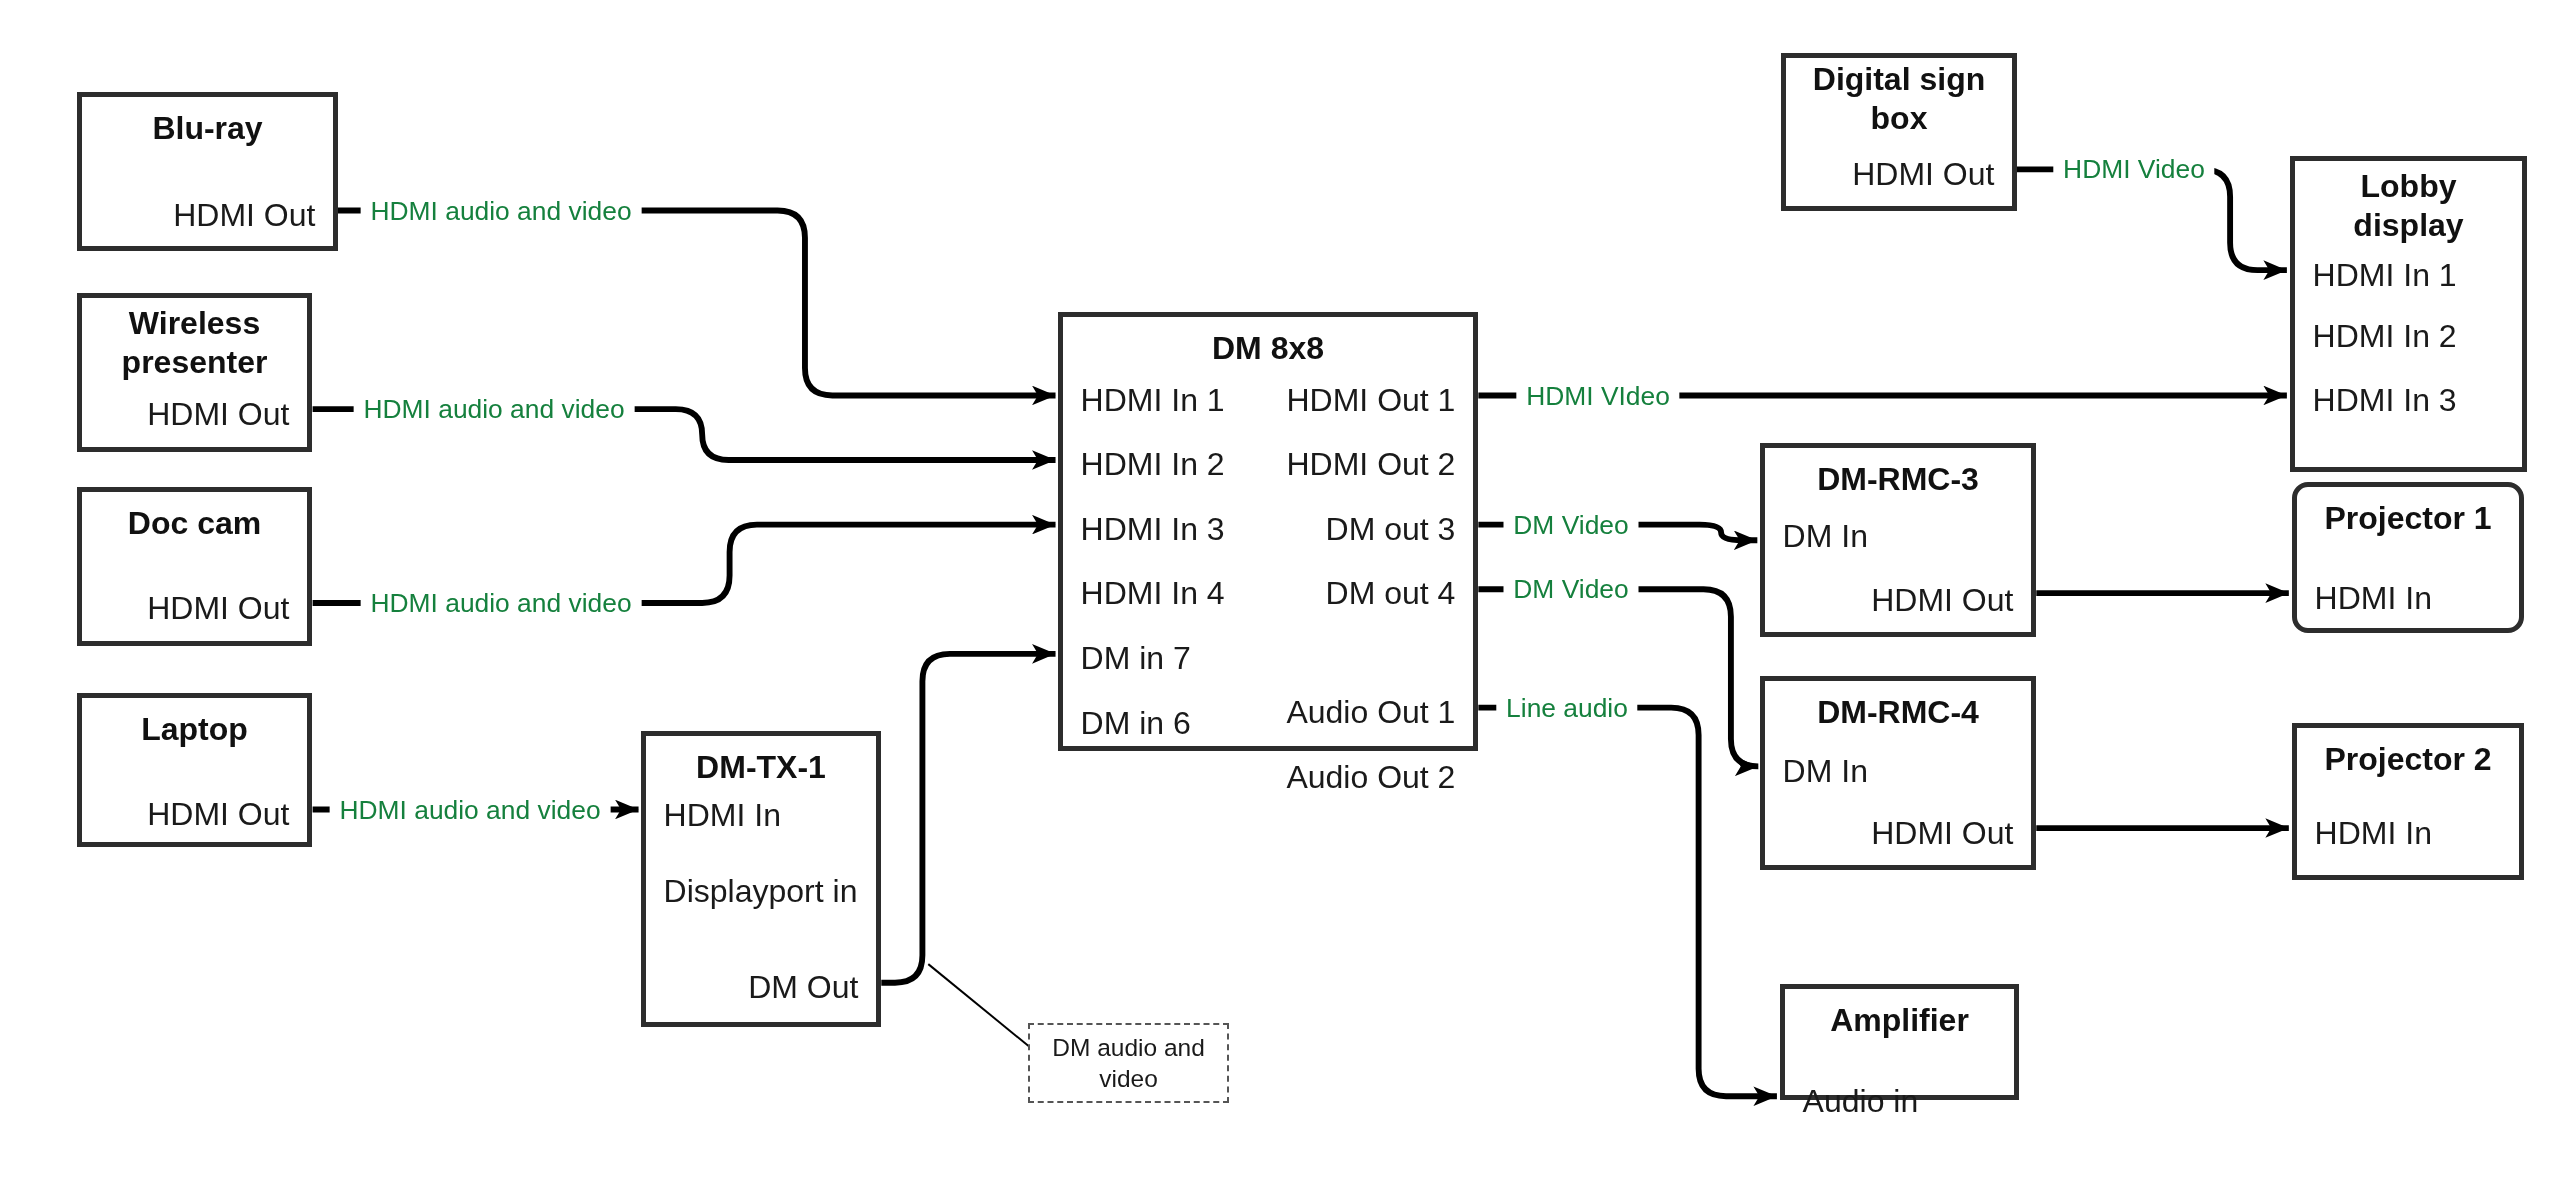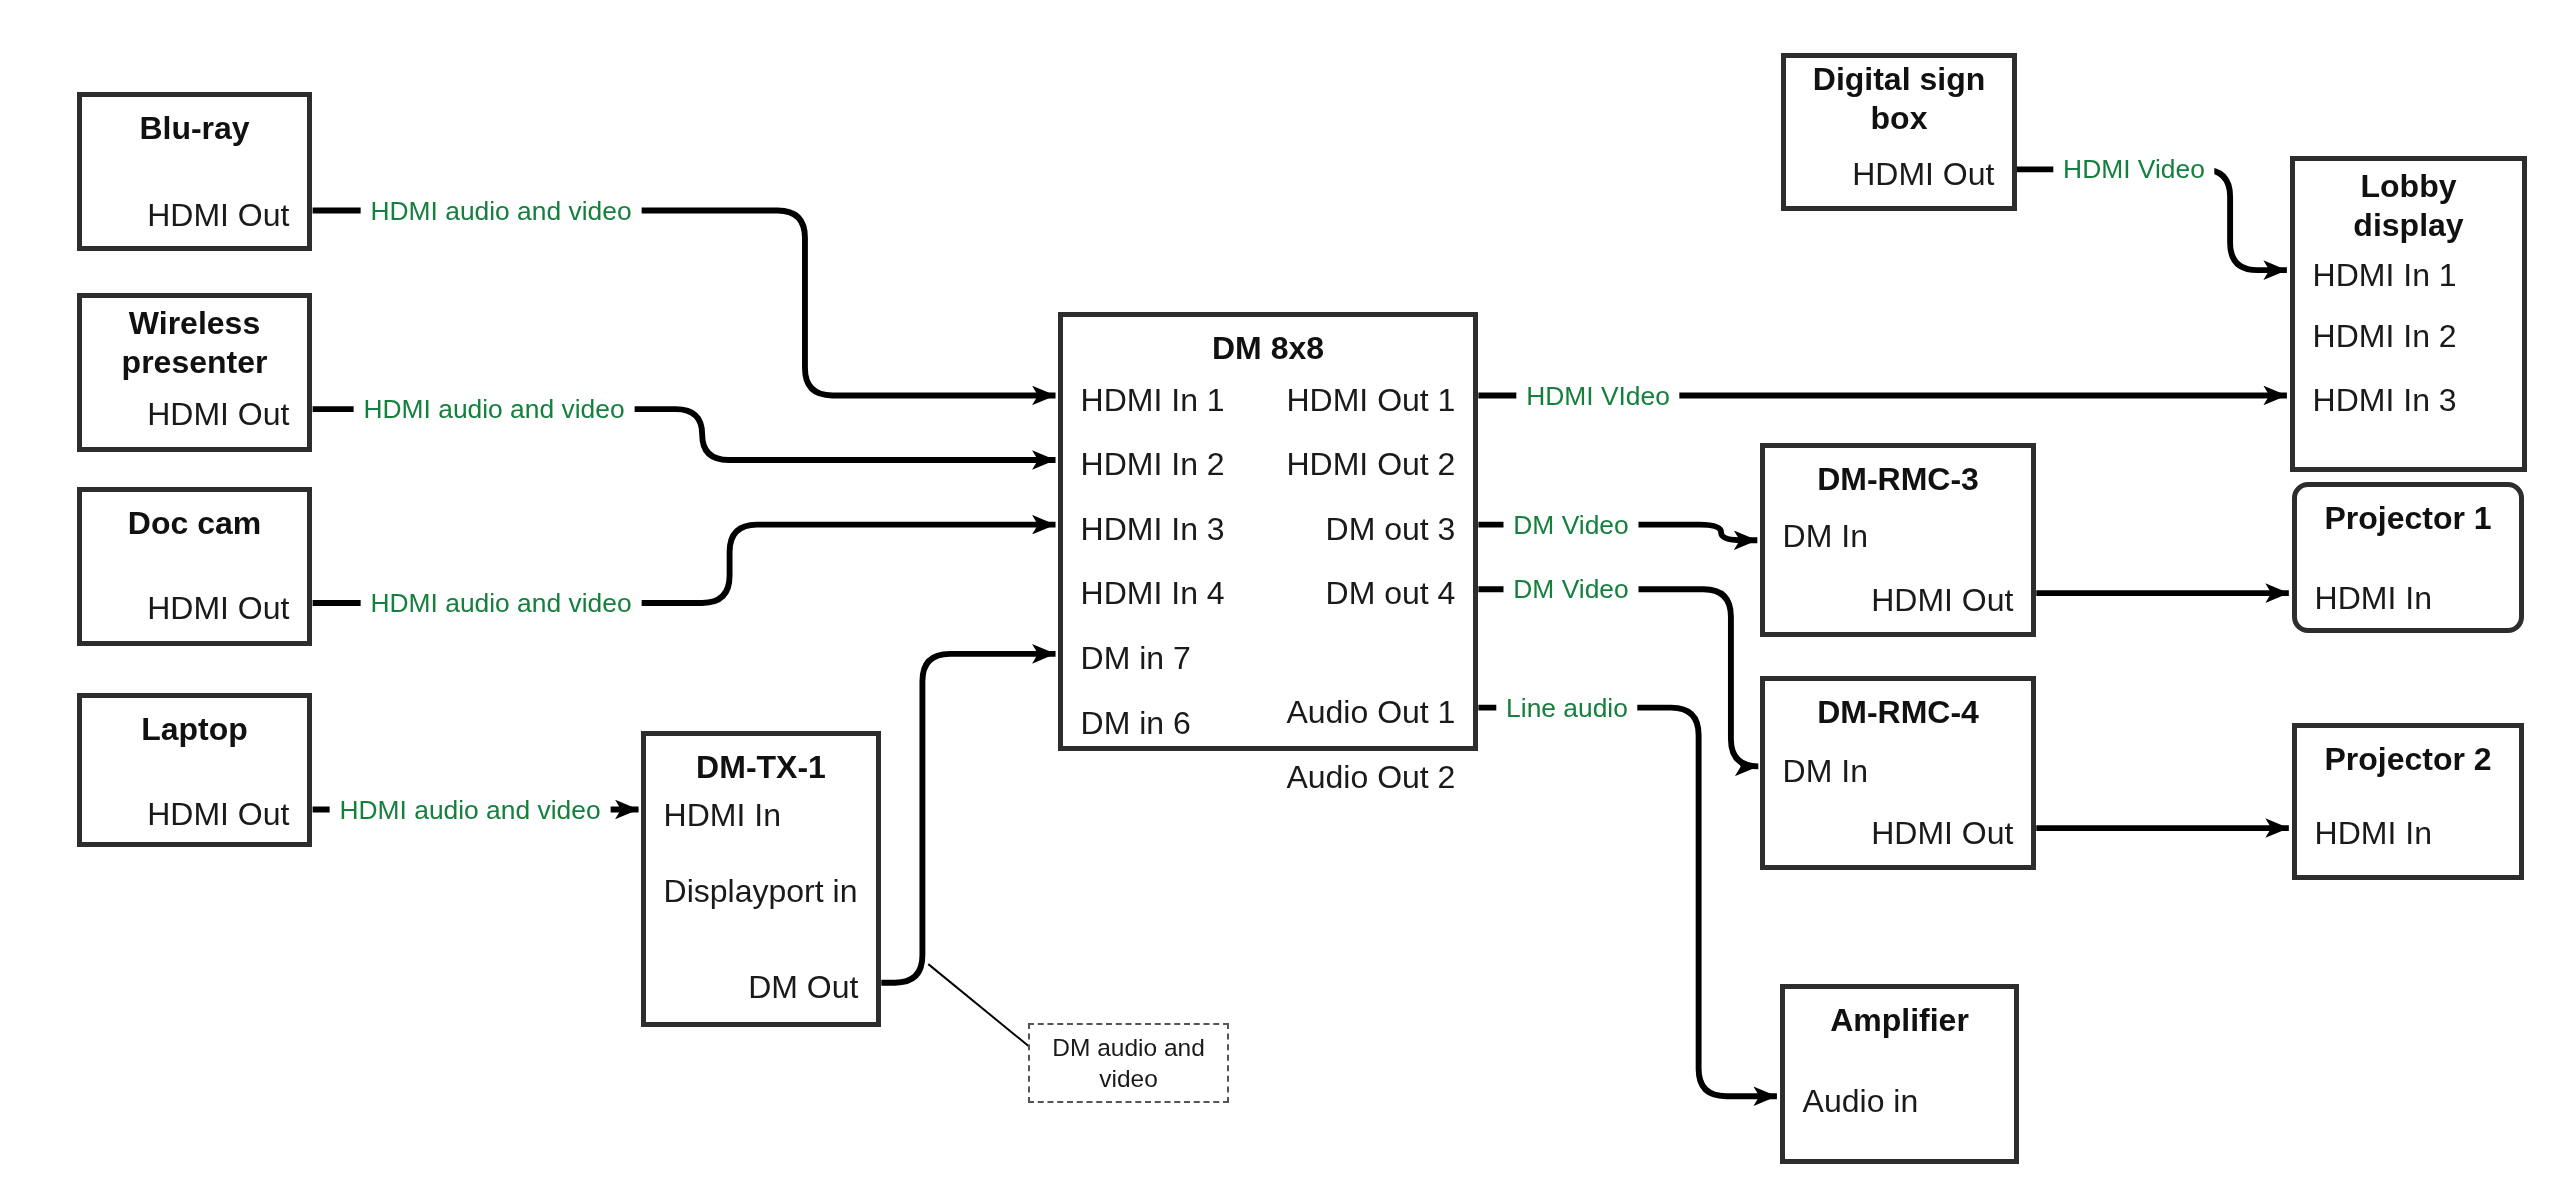--- a/index.html
+++ b/index.html
@@ -78,21 +78,21 @@
       <path d="M 1510 404 L 2336 404" marker-end="url(#arr)"></path>
       <path d="M 1510 536 L 1736 536 Q 1758 536 1758 544 Q 1758 552 1780 552 L 1795 552" marker-end="url(#arr)"></path>
       <path d="M 1510 602 L 1740 602 Q 1768 602 1768 630 L 1768 755 Q 1768 783 1796 783 L 1796 783" marker-end="url(#arr)"></path>
       <path d="M 1510 723 L 1707 723 Q 1735 723 1735 751 L 1735 1092 Q 1735 1120 1763 1120 L 1815 1120" marker-end="url(#arr)"></path>
       <path d="M 2080 606 L 2338 606" marker-end="url(#arr)"></path>
       <path d="M 2080 846 L 2338 846" marker-end="url(#arr)"></path>
     </g>
     <line x1="948" y1="985" x2="1052" y2="1070" stroke="#000" stroke-width="2"></line>
   </svg>
 
-  <div class="box" style="left:77px;top:92px;width:235px;height:159px;">
+  <div class="box" style="left:77px;top:92px;width:261px;height:159px;">
     <div class="title">Blu-ray</div>
     <span class="port pr" style="top:103px;">HDMI Out</span>
   </div>
 
   <div class="box" style="left:77px;top:293px;width:235px;height:159px;">
     <div class="title t2">Wireless presenter</div>
     <span class="port pr" style="top:101px;">HDMI Out</span>
   </div>
 
   <div class="box" style="left:77px;top:487px;width:235px;height:159px;">
@@ -155,21 +155,21 @@
     <div class="title">DM-RMC-4</div>
     <span class="port pl" style="top:75px;">DM In</span>
     <span class="port pr" style="top:137px;">HDMI Out</span>
   </div>
 
   <div class="box" style="left:2292px;top:723px;width:232px;height:157px;">
     <div class="title">Projector 2</div>
     <span class="port pl" style="top:90px;">HDMI In</span>
   </div>
 
-  <div class="box" style="left:1780px;top:984px;width:239px;height:180px;">
+  <div class="box" style="left:1780px;top:984px;width:239px;height:116px;">
     <div class="title">Amplifier</div>
     <span class="port pl" style="top:97px;">Audio in</span>
   </div>
 
   <span class="chip" style="left:501px;top:211px;">HDMI audio and video</span>
   <span class="chip" style="left:494px;top:409px;">HDMI audio and video</span>
   <span class="chip" style="left:501px;top:603px;">HDMI audio and video</span>
   <span class="chip" style="left:470px;top:810px;">HDMI audio and video</span>
   <span class="chip" style="left:2134px;top:169px;">HDMI Video</span>
   <span class="chip" style="left:1598px;top:396px;">HDMI VIdeo</span>

